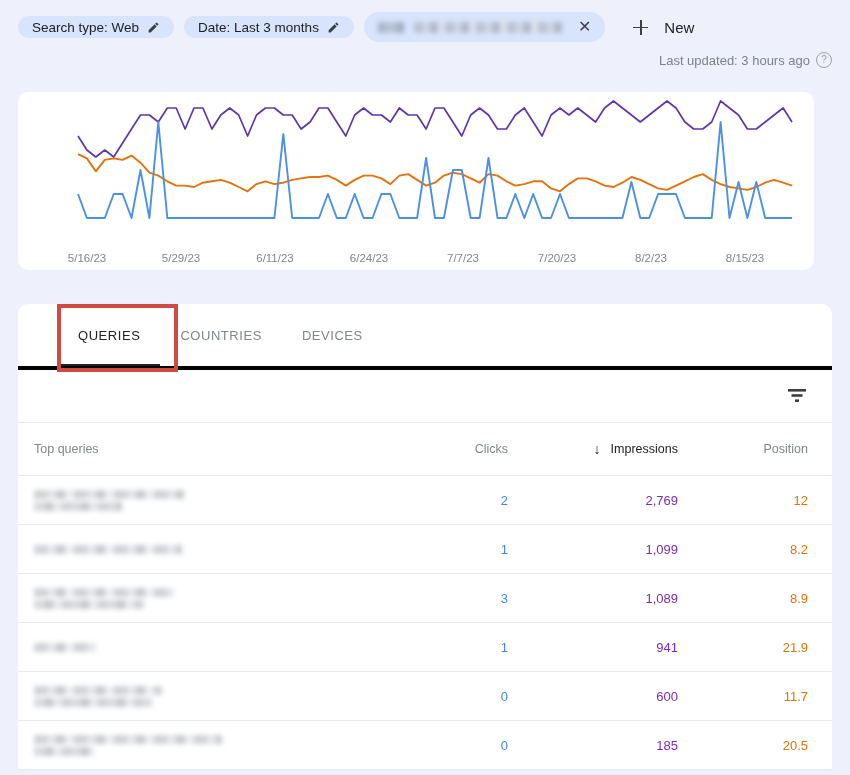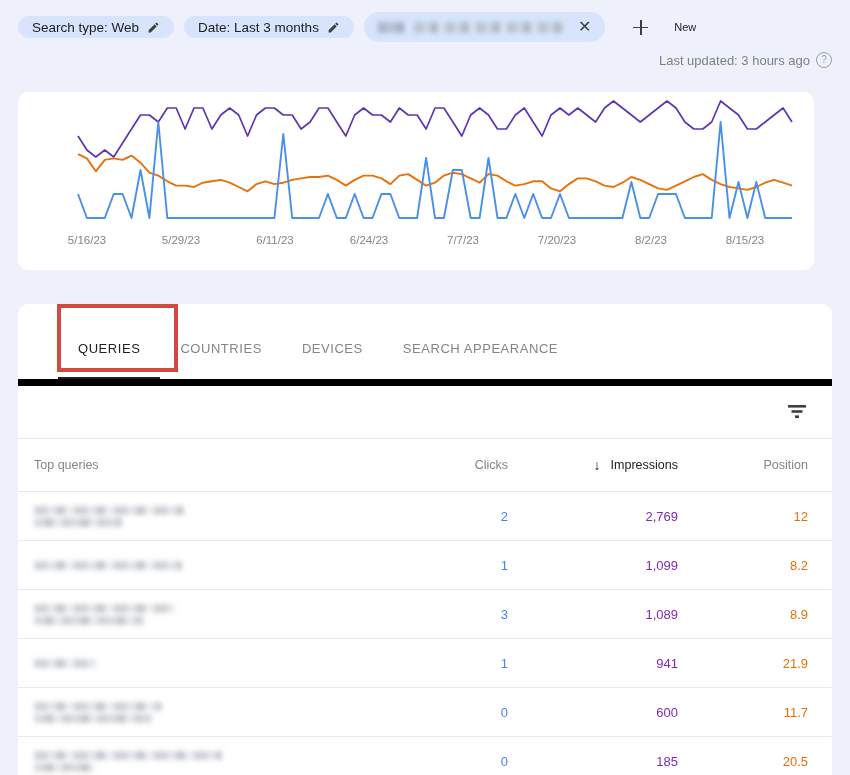--- a/index.html
+++ b/index.html
@@ -52,23 +52,23 @@
     filter: blur(2.4px);
     opacity: .85;
   }
   .blur-a { width: 26px; background: linear-gradient(90deg,#9aa5b8,#b9c2d2,#8f9bb0); }
   .blur-b { width: 150px; background: repeating-linear-gradient(90deg,#b4bdcc 0 9px,#cdd4df 9px 16px,#a8b2c3 16px 24px,#dde2ea 24px 31px); }
   .chip-x {
     font-size: 16px; color: #3c4043; line-height: 1;
     padding: 0 4px; cursor: pointer;
   }
   .new-btn {
-    display: flex; align-items: center; gap: 26px;
+    display: flex; align-items: center; gap: 16px;
     margin-left: 18px;
-    font-size: 11px; color: #202124;
+    font-size: 15px; color: #202124;
     cursor: pointer;
   }
   .plus { position: relative; width: 15px; height: 15px; flex: 0 0 15px; }
   .plus::before, .plus::after {
     content: ""; position: absolute; background: #3c4043;
   }
   .plus::before { left: 0; top: 7px; width: 15px; height: 1.4px; }
   .plus::after  { top: 0; left: 7px; height: 15px; width: 1.4px; }
 
   .last-updated {
@@ -92,21 +92,21 @@
     position: absolute;
     left: 18px; top: 92px;
     width: 796px; height: 178px;
     background: #fff;
     border-radius: 10px;
   }
   .chart-svg { display: block; width: 796px; height: 140px; }
   .axis-labels {
     display: flex;
     padding: 0 22px;
-    margin-top: 2px;
+    margin-top: 20px;
   }
   .axis-labels span {
     flex: 1 1 0;
     text-align: center;
     font-size: 11.5px;
     color: #80868b;
   }
 
   
   .table-card {
@@ -114,23 +114,22 @@
     left: 18px; top: 304px;
     width: 814px;
     background: #fff;
     border-radius: 10px 10px 0 0;
     overflow: hidden;
   }
   .tabs {
     display: flex;
     align-items: stretch;
     height: 62px;
-    border-bottom: 7px solid #000000;
+    border-bottom: 4px solid #000000;
     padding-left: 40px;
-    margin-top: 13px;
   }
   .tab {
     display: flex;
     align-items: center;
     font-size: 13px;
     letter-spacing: .55px;
     color: #80868b;
     padding: 0 20px;
     cursor: pointer;
     position: relative;
@@ -269,23 +268,20 @@
   <div class="tabs">
     <div class="tab active">
         <span>QUERIES</span>
       </div>
     <div class="tab">
         <span>COUNTRIES</span>
       </div>
     <div class="tab">
         <span>DEVICES</span>
       </div>
-    <div class="tab">
-        <span>SEARCH APPEARANCE</span>
-      </div>
   </div>
 
   <div class="toolbar">
     <span class="filter-icon">
       <svg viewBox="0 0 22 20" width="22" height="20">
         <rect x="2" y="3" width="18" height="2.6" fill="#3c4043"></rect>
         <rect x="5.5" y="8.2" width="11" height="2.6" fill="#3c4043"></rect>
         <rect x="9" y="13.4" width="4" height="2.6" fill="#3c4043"></rect>
       </svg>
     </span>

